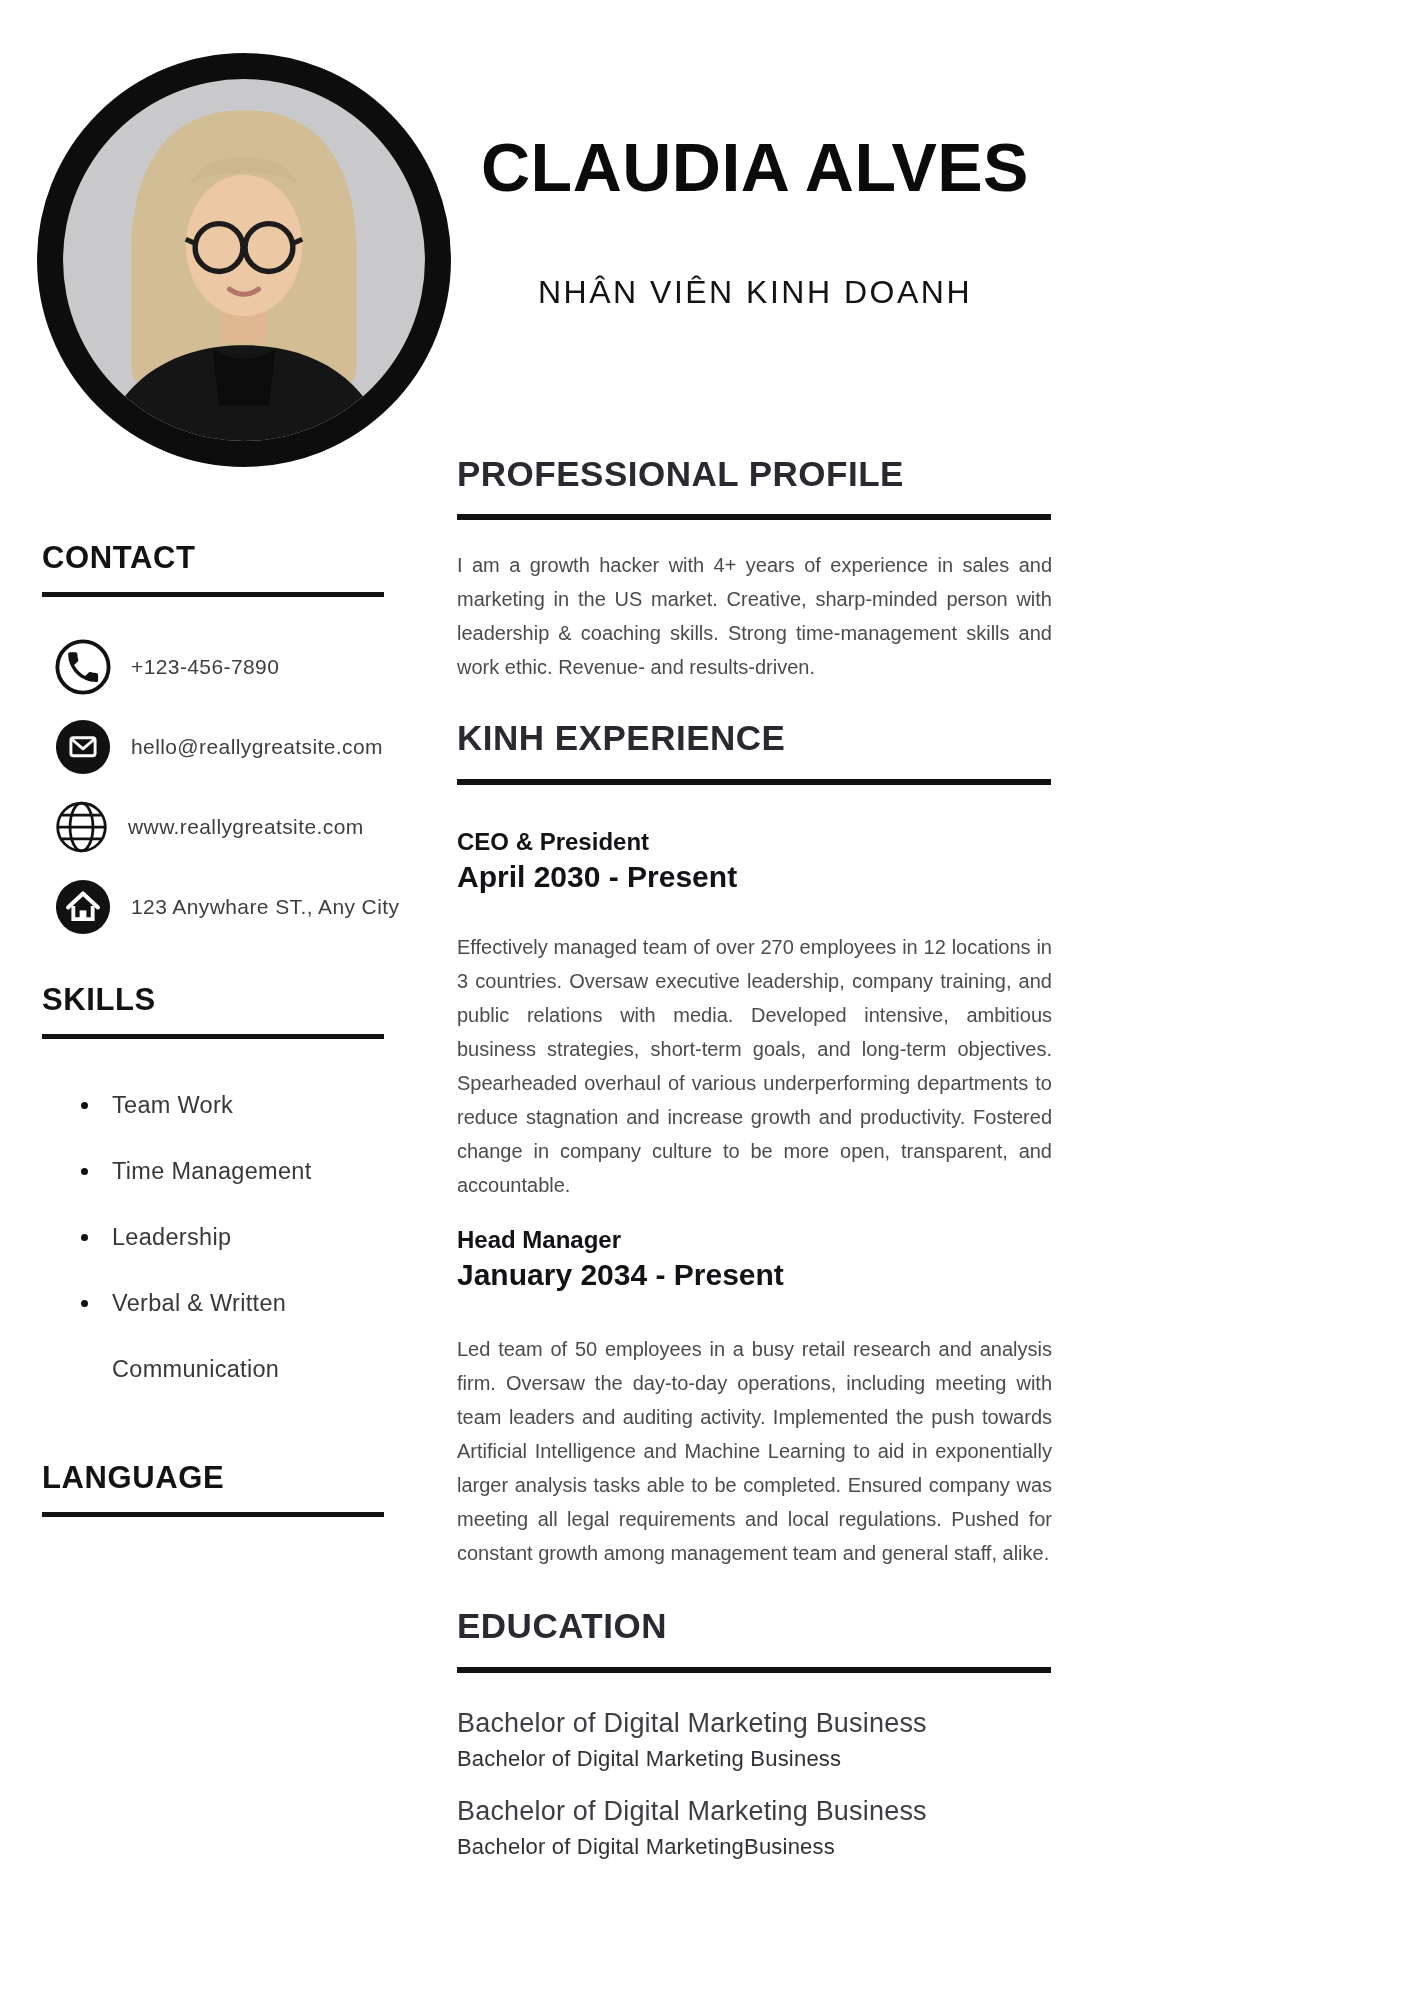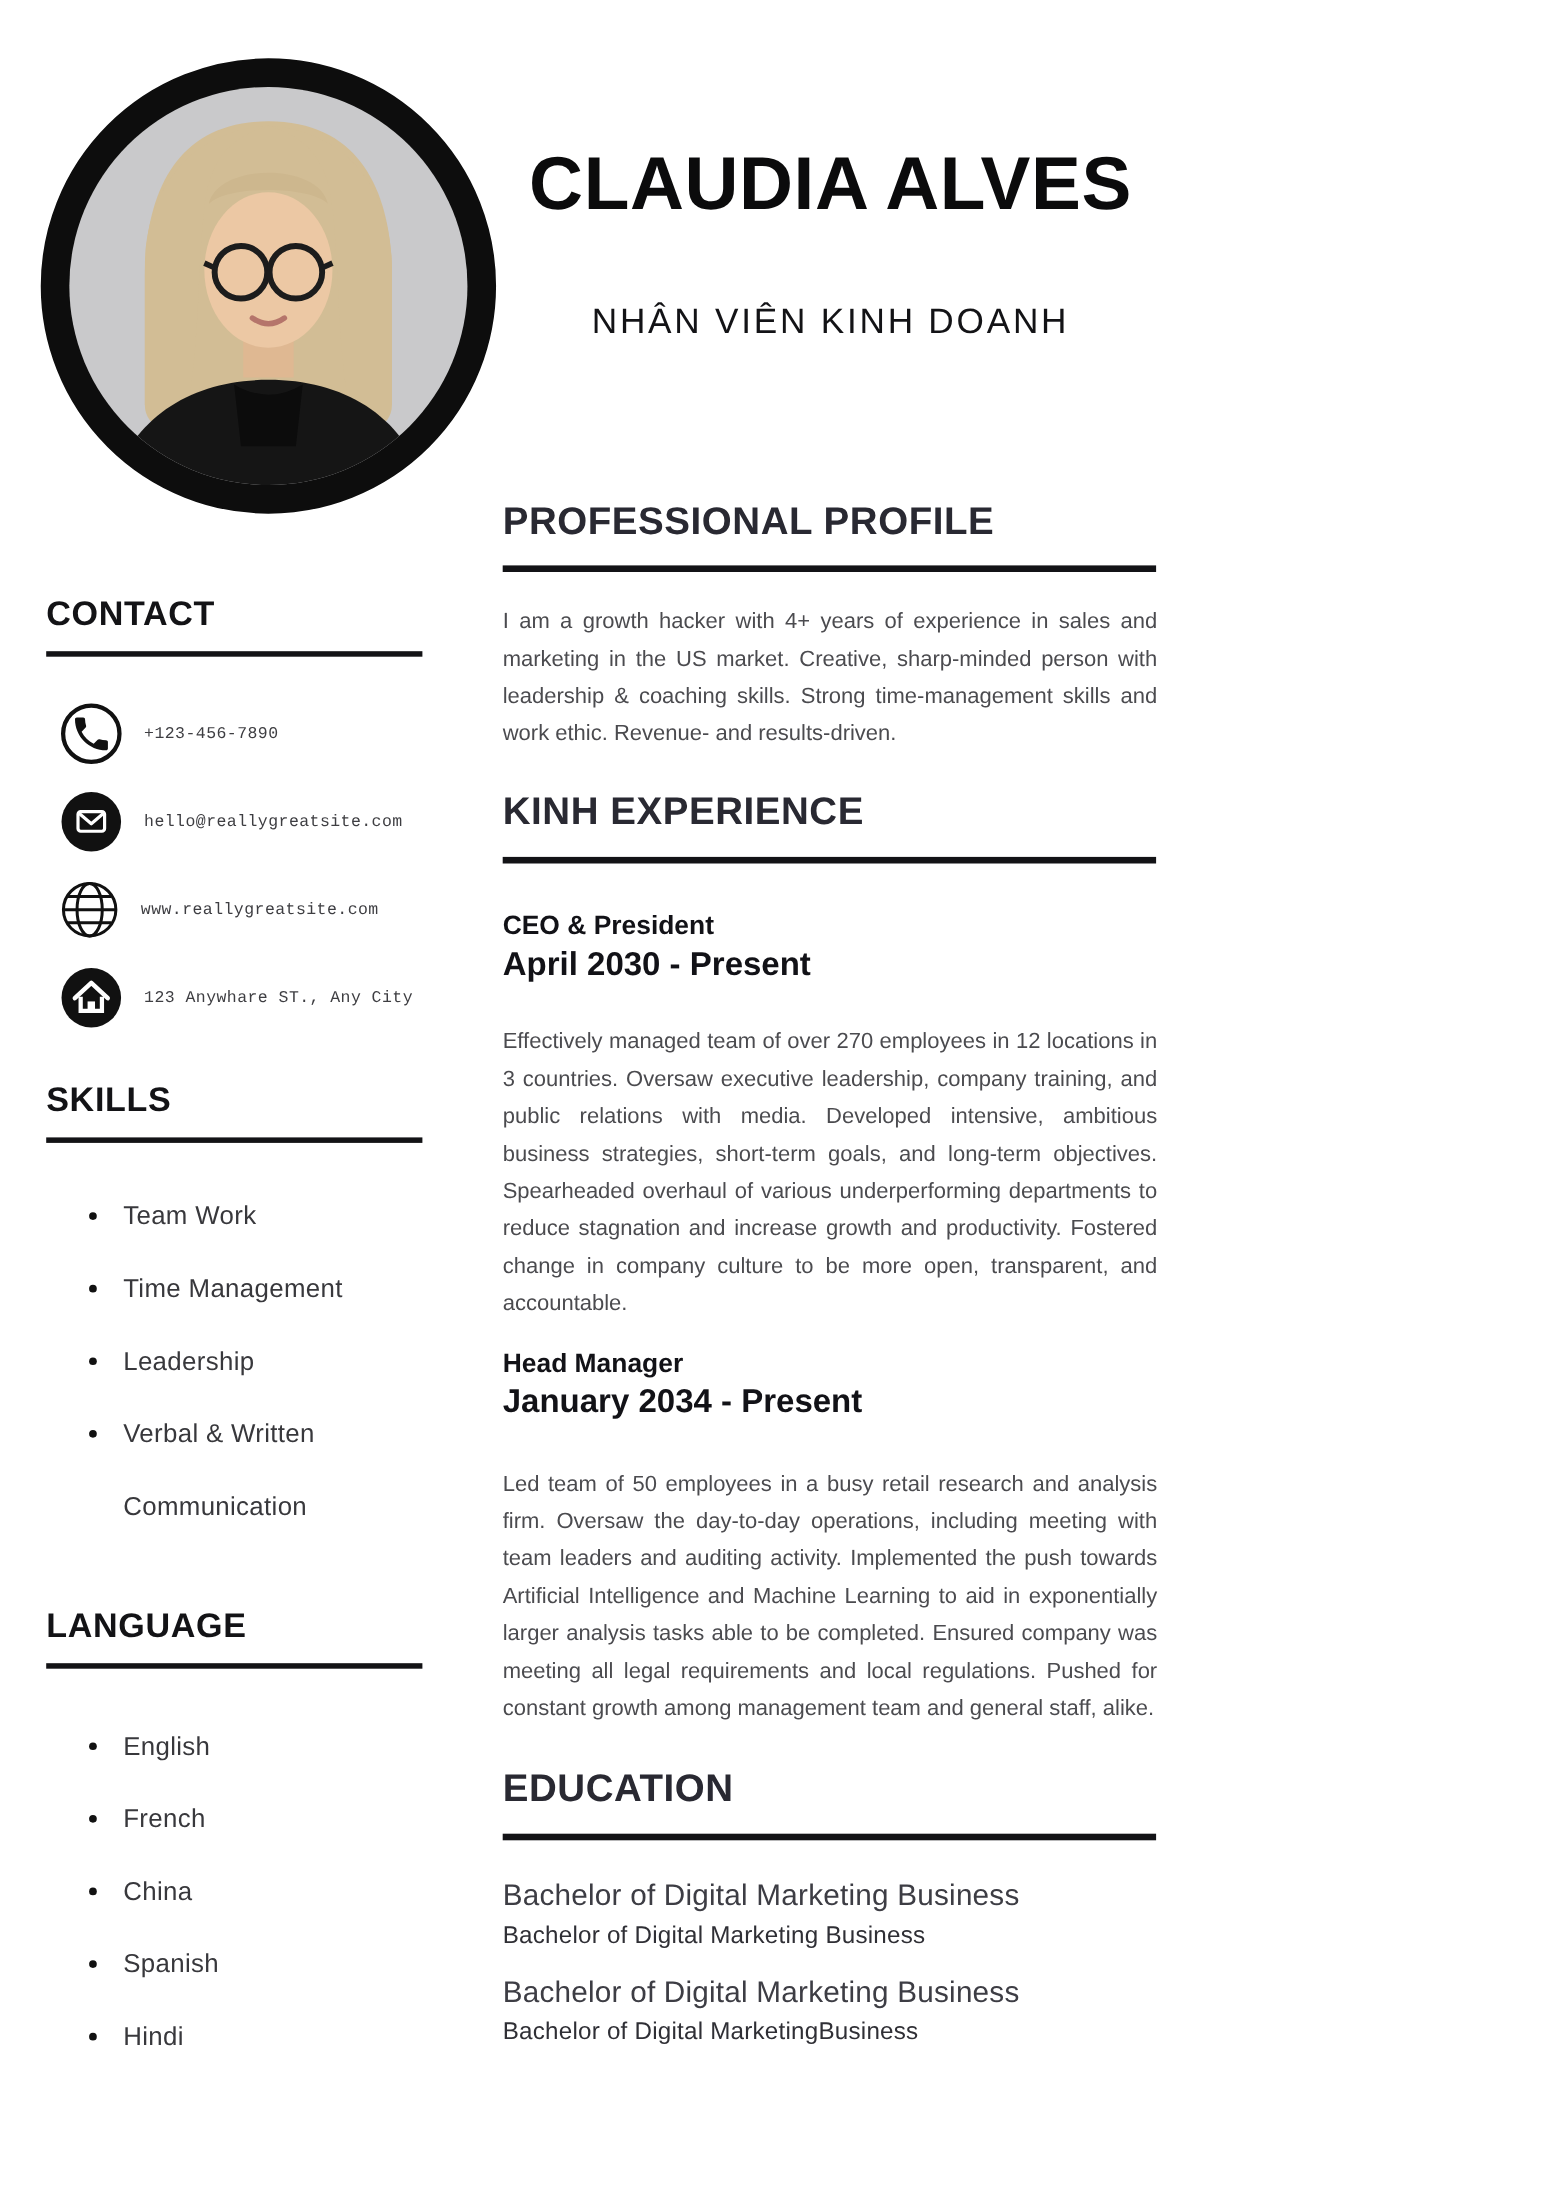--- a/index.html
+++ b/index.html
@@ -11,21 +11,21 @@
   .abs { position:absolute; }
 
   
   .avatar-wrap { left:36px; top:52px; width:416px; height:416px; }
   .h-left { font-size:31px; font-weight:800; color:#131316; letter-spacing:.6px; }
   .rule { background:#131316; }
   .contact-list { left:54px; top:638px; width:340px; }
   .contact-item { display:flex; align-items:center; gap:19px; height:58px; margin-bottom:22px; }
   .contact-icon { width:58px; height:58px; flex:0 0 58px; }
   .contact-item:nth-child(3) .contact-icon { width:55px; flex-basis:55px; }
-  .contact-text { font-size:15px; color:#3e3e42; letter-spacing:.4px; white-space:nowrap;font-family:Liberation Mono, monospace; }
+  .contact-text { font-size:21px; color:#3e3e42; letter-spacing:.4px; white-space:nowrap; }
   .bullet-list { list-style:disc outside; padding-left:46px; font-size:23.5px; color:#38383c; line-height:66px; letter-spacing:.3px; }
   .bullet-list li { padding-left:10px; }
   .bullet-list li::marker { color:#111; }
 
   
   .name { left:440px; top:128px; width:630px; text-align:center;
           font-size:68px; font-weight:800; color:#0b0b0c; letter-spacing:.5px; }
   .subtitle { left:440px; top:274px; width:630px; text-align:center;
           font-size:32px; font-weight:400; color:#131316; letter-spacing:2.5px; }
   .h-right { font-size:35px; font-weight:800; color:#292932; letter-spacing:.5px; }
@@ -114,27 +114,20 @@
   <div class="abs rule" style="left:42px; top:1034px; width:342px; height:5px;"></div>
   <ul class="abs bullet-list" style="left:56px; top:1072px; width:324px;">
     <li>Team Work</li>
     <li>Time Management</li>
     <li>Leadership</li>
     <li>Verbal &amp; Written Communication</li>
   </ul>
 
   <div class="abs h-left" style="left:42px; top:1460px;text-align:center;">LANGUAGE</div>
   <div class="abs rule" style="left:42px; top:1512px; width:342px; height:5px;"></div>
-  <ul class="abs bullet-list" style="left:56px; top:1554px; width:324px;">
-    <li>English</li>
-    <li>French</li>
-    <li>China</li>
-    <li>Spanish</li>
-    <li>Hindi</li>
-  </ul>
 
   <div class="abs name">CLAUDIA ALVES</div>
   <div class="abs subtitle">NHÂN VIÊN KINH DOANH</div>
 
   <div class="abs h-right" style="left:457px; top:454px;">PROFESSIONAL PROFILE</div>
   <div class="abs rule" style="left:457px; top:514px; width:594px; height:6px;"></div>
   <div class="abs para" style="left:457px; top:548px; width:595px;">I am a growth hacker with 4+ years of experience in sales and marketing in the US market. Creative, sharp-minded person with leadership &amp; coaching skills. Strong time-management skills and work ethic. Revenue- and results-driven.</div>
 
   <div class="abs h-right" style="left:457px; top:718px;">KINH EXPERIENCE</div>
   <div class="abs rule" style="left:457px; top:779px; width:594px; height:6px;"></div>

